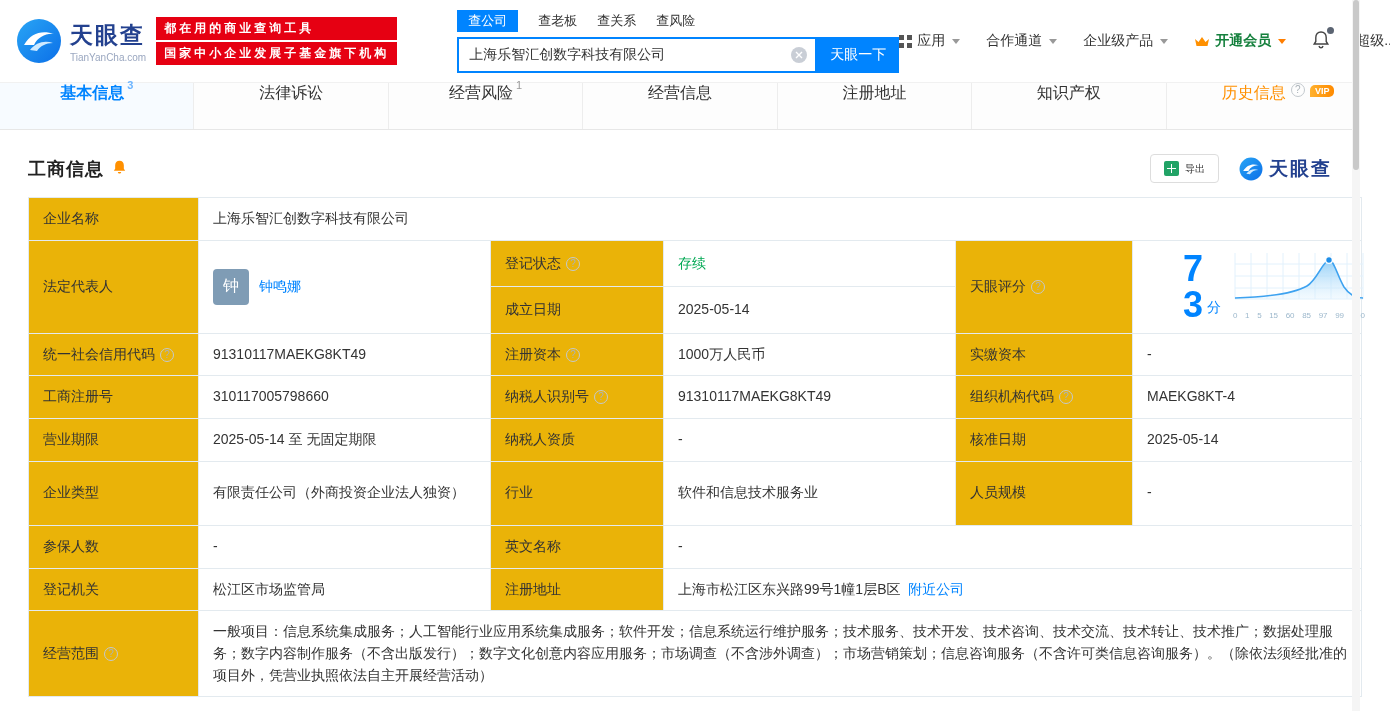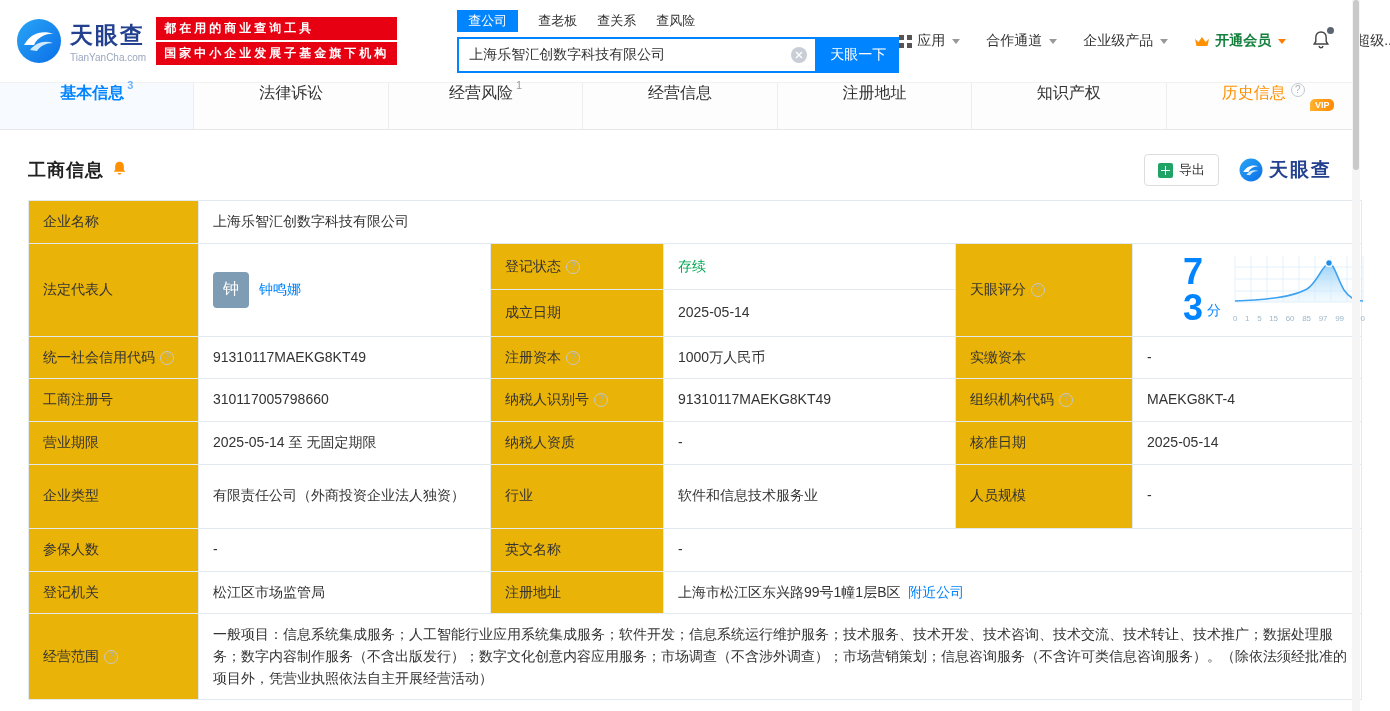--- a/index.html
+++ b/index.html
@@ -41,30 +41,30 @@
 
   
   .page-tabs { display:flex; height:48px; border-top:1px solid #f1f1f1; border-bottom:1px solid #e7e7e7; background:#fdfdfd; }
   .ptab { flex:1; display:flex; align-items:flex-start; justify-content:center; font-size:16px;
     color:#333; cursor:pointer; border-right:1px solid #ededed; position:relative; }
   .ptab:last-child { border-right:none; }
   .ptab sup { font-size:11px; color:#999; margin-left:3px; transform:translateY(-4px); }
   .ptab.active { color:#0084ff; font-weight:bold; background:#f7fbff; }
   .ptab.active sup { color:#6cb4ff; }
   .ptab.orange { color:#ff9000; }
-  .vip-badge { position:absolute; top:16px; margin-left:118px; background:linear-gradient(90deg,#ffb12e,#ff8a00);
+  .vip-badge { position:absolute; top:2px; margin-left:118px; background:linear-gradient(90deg,#ffb12e,#ff8a00);
     color:#fff; font-size:9px; font-weight:bold; padding:1px 5px; border-radius:5px 5px 5px 0; }
 
   
   .section-head { display:flex; align-items:center; margin:24px 28px 14px 28px; }
   .section-title { font-size:18px; font-weight:bold; color:#222; letter-spacing:1px; }
   .section-bell { margin-left:8px; cursor:pointer; }
   .section-right { margin-left:auto; display:flex; align-items:center; gap:20px; }
   .export-btn { display:flex; align-items:center; gap:6px; border:1px solid #ddd; background:#fff;
-    border-radius:4px; padding:6px 13px; font-size:13px; color:#333; cursor:pointer; font-family:inherit; }
+    border-radius:4px; padding:6px 13px; font-size:10px; color:#333; cursor:pointer; font-family:inherit; }
   .excel-icon { width:15px; height:15px; background:#21a366; border-radius:2px; position:relative; }
   .excel-icon:before { content:""; position:absolute; left:3px; top:3px; right:3px; bottom:3px;
     background:
       linear-gradient(#fff,#fff) 0 50%/100% 1px no-repeat,
       linear-gradient(#fff,#fff) 50% 0/1px 100% no-repeat; }
   .brand { display:flex; align-items:center; gap:6px; }
   .brand-cn { font-size:19px; font-weight:bold; color:#23418f; letter-spacing:2px; }
 
   
   table.info { width:1334px; margin:0 28px; border-collapse:collapse; table-layout:fixed; font-size:14px; }

